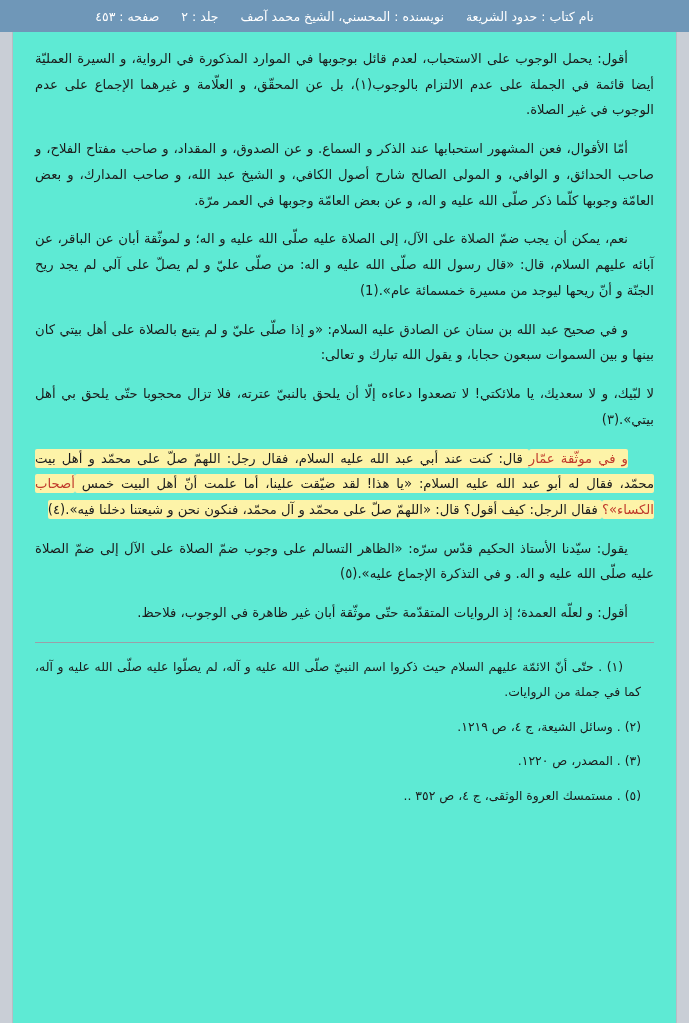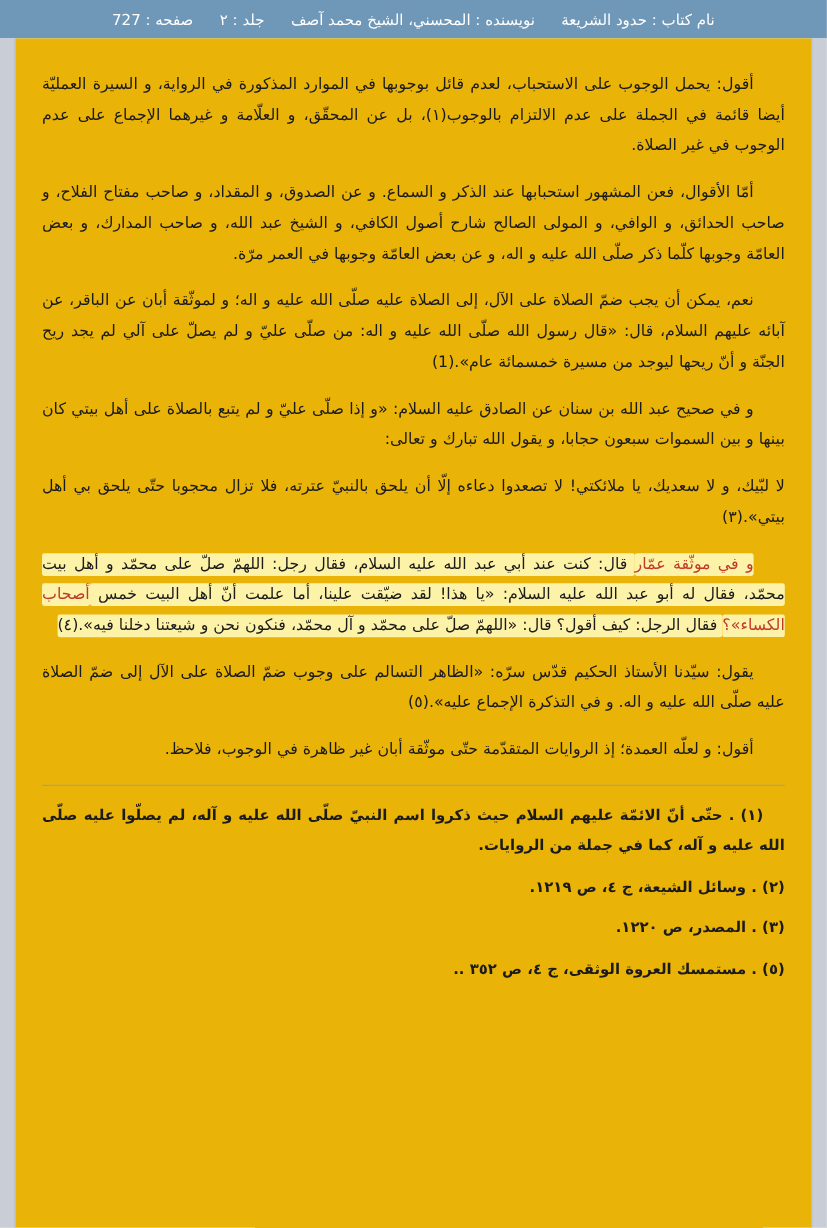--- a/index.html
+++ b/index.html
@@ -63,22 +63,22 @@
     position: absolute;
     left: 0; top: 0; bottom: 0;
     width: 1px;
     background: #b7bcc4;
   }
   
   .content {
     position: relative;
     flex: 1 1 auto;
     margin: 0 13px;
-    padding: 26px 22px 0 22px;
-    background: #eab308;
+    padding: 14px 22px 0 22px;
+    background: #5eead4;
     direction: rtl;
     text-align: justify;
     color: #1b1b1b;
     font-size: 13.2px;
     line-height: 1.95;
     box-sizing: border-box;
     overflow: hidden;
   }
   p.para {
     margin: 0 0 13px 0;
@@ -105,42 +105,41 @@
     border-top: 1px solid #9aa0a8;
     margin: 16px 0 12px 0;
     width: 100%;
   }
   .footnotes {
     font-size: 12.4px;
     line-height: 2.0;
     color: #1b1b1b;
   }
   .footnotes p {
-    margin: 0 0 10px 0;
+    margin: 0 13px 10px 0;
     text-align: justify;
-    font-weight: bold;
   }
   .fn-center {
     text-align: center;
   }
   .fn-first {
     text-indent: 18px;
   }
 </style>
 </head>
 <body>
 
 <div class="page">
 
   <div class="header">
     <div class="hdr-inner">
       <span>نام كتاب : حدود الشريعة</span>
       <span>نويسنده : المحسني، الشيخ محمد آصف</span>
       <span>جلد : ٢</span>
-      <span>صفحه : 727</span>
+      <span>صفحه : ٤٥٣</span>
     </div>
   </div>
 
   <div class="rail-left"></div>
   <div class="rail-right"></div>
 
   <div class="content">
 
     <p class="para indent">أقول: يحمل الوجوب على الاستحباب، لعدم قائل بوجوبها في الموارد المذكورة في الرواية، و السيرة العمليّة أيضا قائمة في الجملة على عدم الالتزام بالوجوب(١)، بل عن المحقّق، و العلّامة و غيرهما الإجماع على عدم الوجوب في غير الصلاة.</p>
     <p class="para indent">أمّا الأقوال، فعن المشهور استحبابها عند الذكر و السماع. و عن الصدوق، و المقداد، و صاحب مفتاح الفلاح، و صاحب الحدائق، و الوافي، و المولى الصالح شارح أصول الكافي، و الشيخ عبد الله، و صاحب المدارك، و بعض العامّة وجوبها كلّما ذكر صلّى الله عليه و اله، و عن بعض العامّة وجوبها في العمر مرّة.</p>

